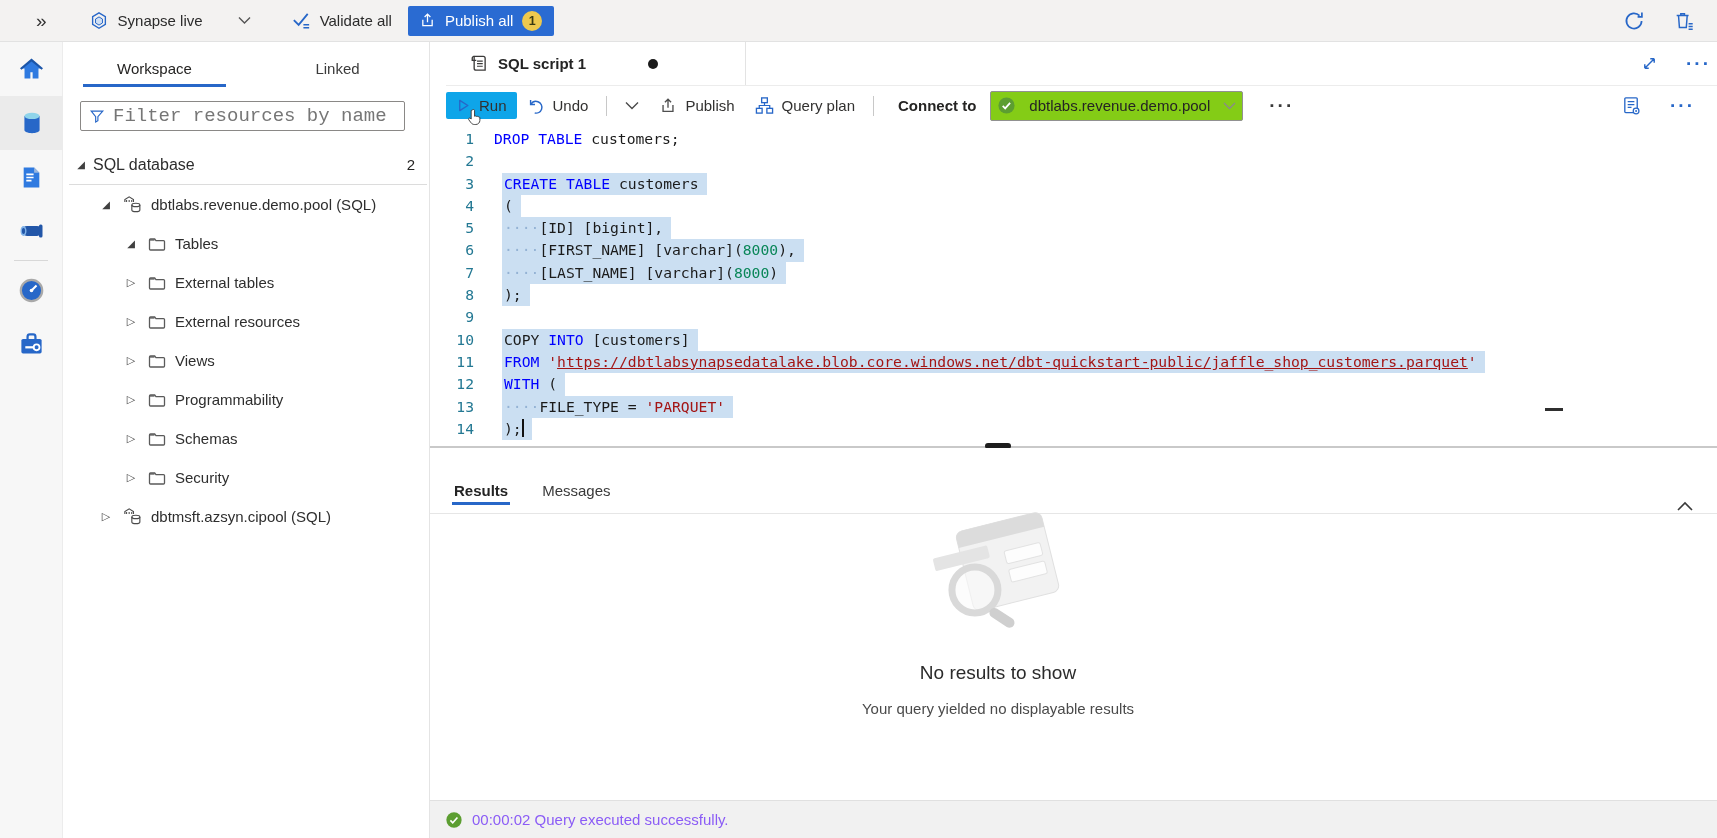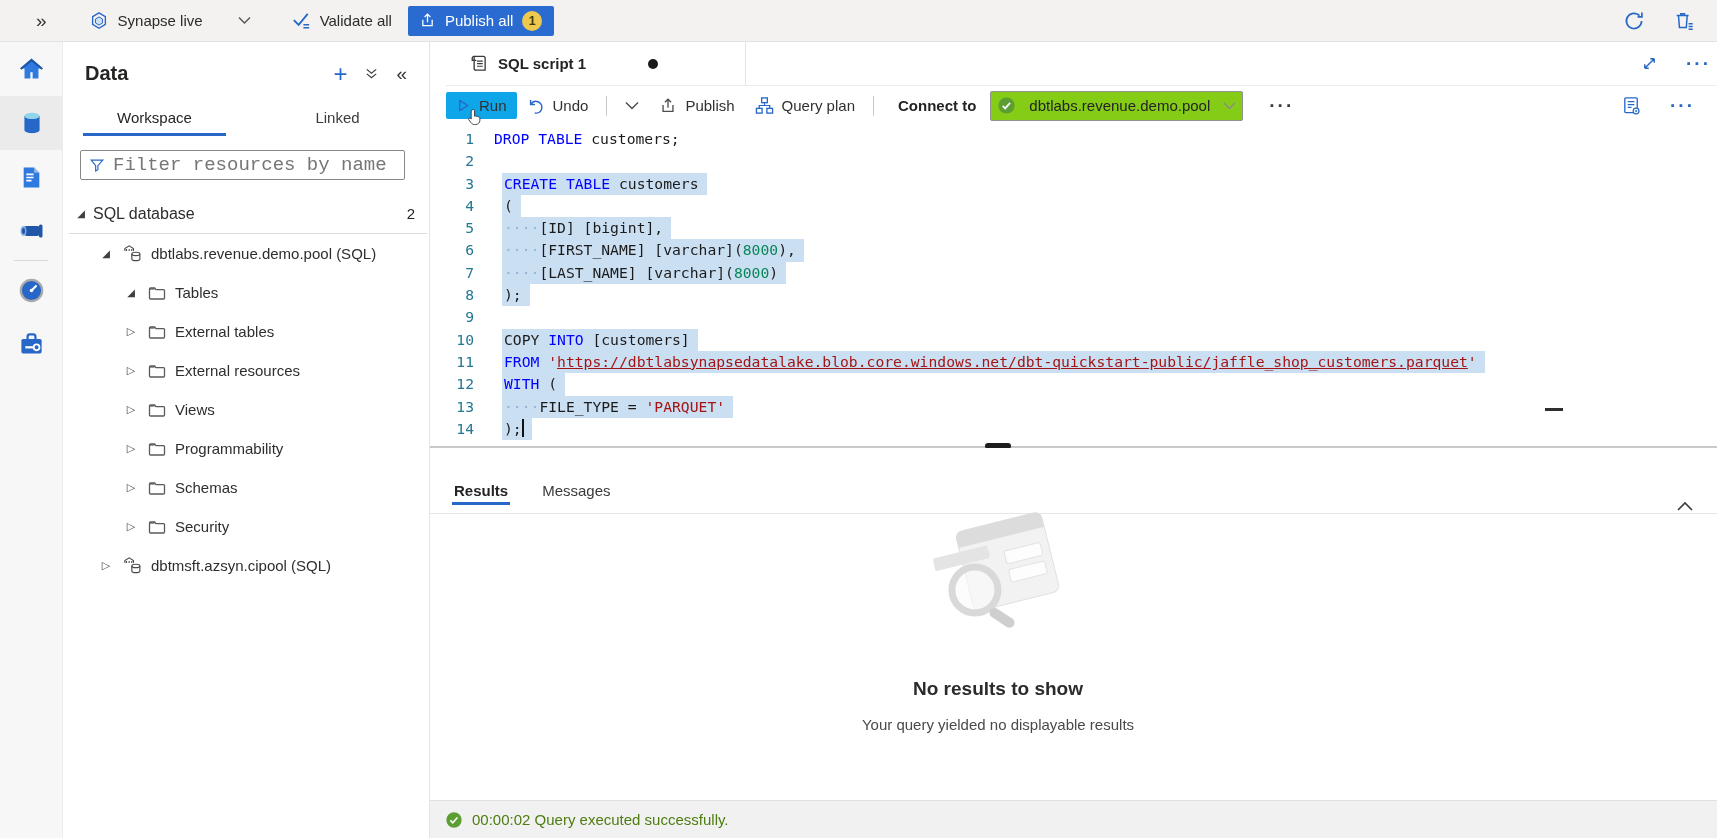--- a/index.html
+++ b/index.html
@@ -96,26 +96,26 @@
   .split-handle{position:absolute;left:568px;top:-3px;transform:translateX(-50%);width:26px;height:6px;border-radius:3px;background:#1d1d1d}
 
   
   .results{position:absolute;left:0;top:406px;width:1287px;height:352px;background:#fff}
   .res-tabs{display:flex;align-items:flex-end;padding:12px 22px 0 24px;border-bottom:1px solid #e6e6e6;height:66px}
   .res-tab{font-size:15px;color:#3a3a3a;margin-right:34px;padding-bottom:14px;position:relative;cursor:pointer}
   .res-tab.active{font-weight:bold;color:#242424}
   .res-tab.active::after{content:"";position:absolute;left:-2px;right:-2px;bottom:8px;height:3px;background:var(--accent)}
   .res-collapse{margin-left:auto;cursor:pointer}
   .empty{position:absolute;left:568px;top:60px;transform:translateX(-50%);text-align:center}
-  .empty-title{font-size:19px;font-weight:bold;color:#2b2b2b;margin-top:26px}
+  .empty-title{font-size:19px;font-weight:normal;color:#2b2b2b;margin-top:10px}
   .empty-sub{font-size:15px;color:#4a4a4a;margin-top:16px}
 
   
   .statusbar{position:absolute;left:0;top:758px;width:1287px;height:38px;background:#f1f1f1;border-top:1px solid #e0e0e0;display:flex;align-items:center;gap:9px;padding-left:15px}
-  .status-text{font-size:15px;color:#4d7c0f}
+  .status-text{font-size:15px;color:#8b5cf6}
 
   .hand-cursor{position:absolute;left:36px;top:66px;z-index:50;pointer-events:none}
 </style>
 </head>
 <body>
 
 <div class="app">
 
   <div class="topbar">
     <span class="tb-expand">»</span>
@@ -224,32 +224,20 @@
             <rect x="3" y="7" width="18" height="13" rx="1.5" fill="#2767c8"></rect>
             <path d="M8.5 7V5a2 2 0 0 1 2-2h3a2 2 0 0 1 2 2v2" fill="none" stroke="#2767c8" stroke-width="2"></path>
             <path d="M6.5 14.5h8" stroke="#fff" stroke-width="2"></path>
             <circle cx="16.5" cy="14.5" r="2.6" fill="none" stroke="#fff" stroke-width="1.6"></circle>
           </svg>
         </span>
       </div>
     </div>
 
   <div class="sidebar">
-    <div class="sb-head">
-      <span class="sb-title">Data</span>
-      <span class="sb-head-icons">
-        <span class="sb-plus">+</span>
-        <span>
-          <svg width="15" height="15" viewBox="0 0 16 16">
-              <path d="M3 3.6L8 7.6l5-4M3 8.4l5 4 5-4" fill="none" stroke="#3b3b3b" stroke-width="1.3"></path>
-            </svg>
-        </span>
-        <span class="sb-collapse">«</span>
-      </span>
-    </div>
 
     <div class="sb-tabs">
       <div class="sb-tab active">Workspace</div>
       <div class="sb-tab">Linked</div>
     </div>
 
     <div class="sb-filter">
       <span>
         <svg width="16" height="16" viewBox="0 0 18 18">
             <path d="M2.5 3.5h13L10 9.7v4.6l-2.5 1.4V9.7z" fill="none" stroke="#2767c8" stroke-width="1.3"></path>

